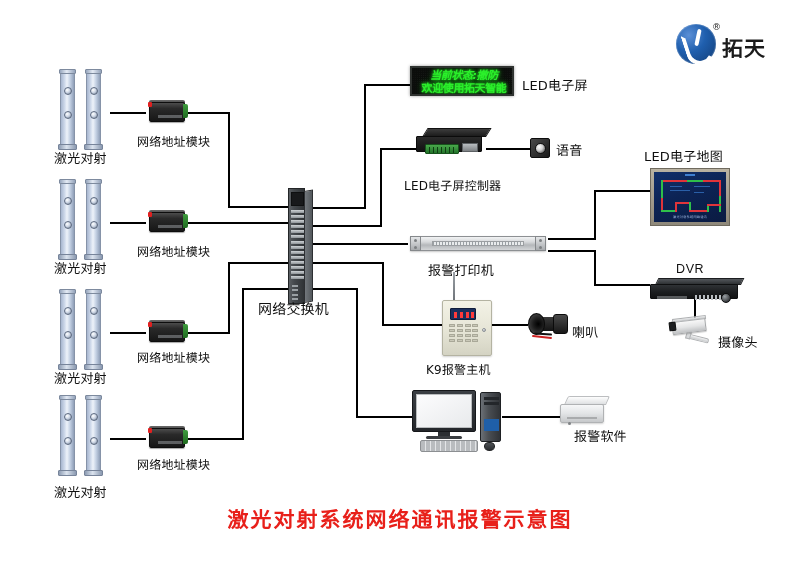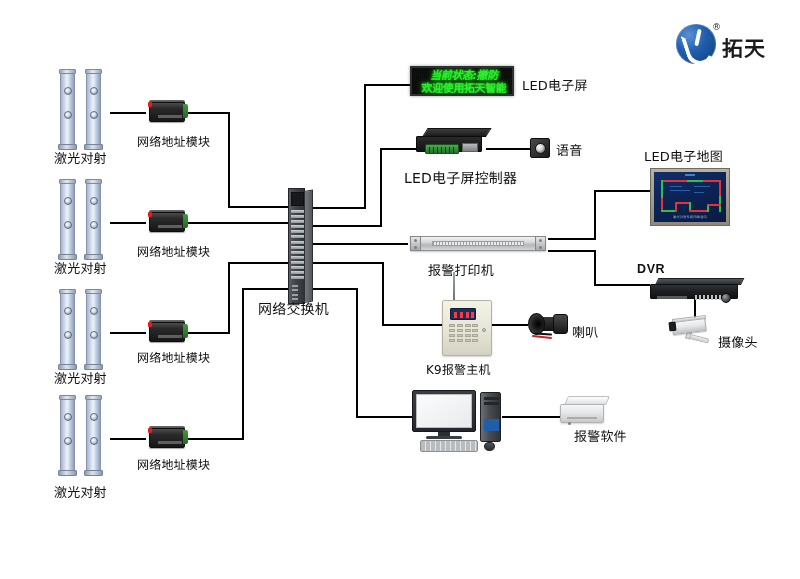--- a/index.html
+++ b/index.html
@@ -485,21 +485,21 @@
         <i style="left:3px;"></i>
         <i style="left:7px;"></i>
         <i style="left:11px;"></i>
         <i style="left:15px;"></i>
         <i style="left:19px;"></i>
         <i style="left:23px;"></i>
         <i style="left:27px;"></i>
       </div>
     <div class="silver"></div>
   </div>
-  <div class="lbl" style="left:404px;top:167px;font-size:14px;">LED电子屏控制器</div>
+  <div class="lbl" style="left:404px;top:176px;font-size:12px;">LED电子屏控制器</div>
 
   <div class="voice" style="left:530px;top:138px;">
     <div class="cone"></div>
   </div>
   <div class="lbl" style="left:556px;top:140px;font-size:13px;">语音</div>
 
   <div class="linkmod" style="left:410px;top:233px;">
     <div class="body"></div>
     <div class="earL"></div>
       <div class="earR"></div>
@@ -571,21 +571,21 @@
       <div class="seg" style="left:53px;top:32px;width:2px;height:8px;background:#2fbf4a;"></div>
       <div class="seg" style="left:53px;top:32px;width:14px;height:2px;background:#e0343a;"></div>
       <div class="seg" style="left:16px;top:14px;width:12px;height:1px;background:#2a5fa8;"></div>
       <div class="seg" style="left:16px;top:18px;width:20px;height:1px;background:#2a5fa8;"></div>
       <div class="seg" style="left:40px;top:14px;width:16px;height:1px;background:#2a5fa8;"></div>
       <div class="seg" style="left:40px;top:20px;width:10px;height:1px;background:#2a5fa8;"></div>
       <div class="cap">激光对射系统网络通讯</div>
     </div>
   </div>
 
-  <div class="lbl en" style="left:637px;top:262px;font-weight:700;">DVR</div>
+  <div class="lbl en" style="left:676px;top:262px;font-weight:400;">DVR</div>
   <div class="dvr" style="left:650px;top:278px;">
     <div class="top"></div>
     <div class="front">
       <div class="txt"></div>
       <div class="btns">
           <i style="left:0;"></i>
           <i style="left:4px;"></i>
           <i style="left:8px;"></i>
           <i style="left:12px;"></i>
           <i style="left:16px;"></i>
@@ -622,14 +622,15 @@
 
   <div class="printer" style="left:560px;top:396px;">
     <div class="top"></div>
     <div class="body">
         <div class="slot"></div>
         <div class="led"></div>
       </div>
   </div>
   <div class="lbl" style="left:574px;top:426px;font-size:13px;">报警软件</div>
 
+  <div id="diagram-title" style="top:503px;">激光对射系统网络通讯报警示意图</div>
 
 </div>
 
 </body></html>

